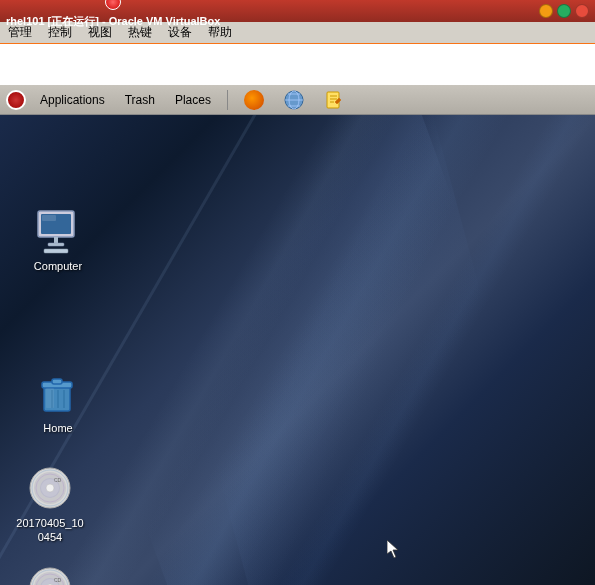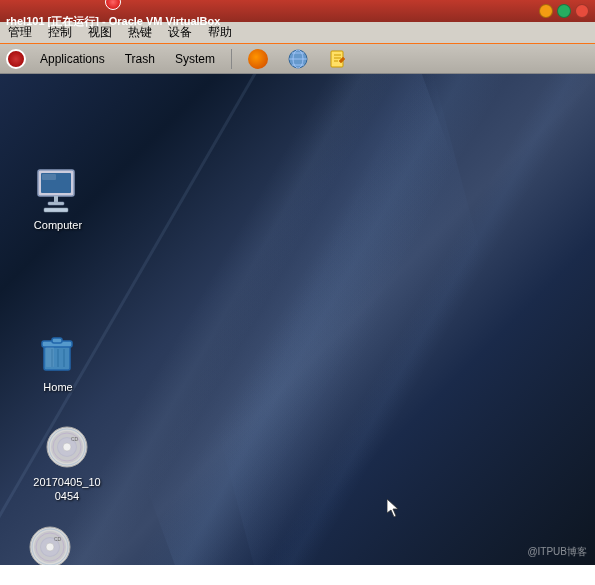--- a/index.html
+++ b/index.html
@@ -72,20 +72,21 @@
 
     
     .app-bar {
       background: linear-gradient(to bottom, #c8c4bc, #b0aca4);
       height: 30px;
       display: flex;
       align-items: center;
       padding: 0 6px;
       gap: 8px;
       border-bottom: 1px solid #888;
+      margin-top: 41px;
     }
     .app-bar-item {
       display: flex;
       align-items: center;
       gap: 3px;
       cursor: pointer;
       padding: 2px 6px;
       border-radius: 3px;
       font-size: 12px;
       color: #000;
@@ -224,21 +225,21 @@
   <span class="menu-item">视图</span>
   <span class="menu-item">热键</span>
   <span class="menu-item">设备</span>
   <span class="menu-item">帮助</span>
 </div>
 
 <div class="app-bar">
   <div class="gnome-icon"></div>
   <span class="app-bar-item">Applications</span>
   <span class="app-bar-item">Trash</span>
-  <span class="app-bar-item">System</span>
+  <span class="app-bar-item">Places</span>
   <div class="app-bar-separator"></div>
 
   <div class="app-bar-item">
     <div class="firefox-icon"></div>
   </div>
 
   <div class="app-bar-item">
     <div class="tool-icon">
       <svg width="20" height="20" viewBox="0 0 20 20">
         <circle cx="10" cy="10" r="9" fill="#6699cc" stroke="#336699" stroke-width="1"></circle>
@@ -304,21 +305,21 @@
         <line x1="18" y1="21" x2="18" y2="39" stroke="#3377aa" stroke-width="1.5"></line>
         <line x1="24" y1="21" x2="24" y2="39" stroke="#3377aa" stroke-width="1.5"></line>
         <line x1="30" y1="21" x2="30" y2="39" stroke="#3377aa" stroke-width="1.5"></line>
 
         <rect x="12" y="19" width="8" height="20" rx="1" fill="rgba(255,255,255,0.08)"></rect>
       </svg>
     </div>
     <span class="icon-label">Home</span>
   </div>
 
-  <div class="desktop-icon" style="top:345px;left:27px;">
+  <div class="desktop-icon" style="top:345px;left:10px;">
     <div class="icon-img">
       <svg width="48" height="48" viewBox="0 0 48 48">
 
         <circle cx="24" cy="24" r="20" fill="#d8d8d8" stroke="#aaa" stroke-width="1"></circle>
         <circle cx="24" cy="24" r="16" fill="#c8c8cc"></circle>
         <circle cx="24" cy="24" r="10" fill="#bbbbcc"></circle>
         <circle cx="24" cy="24" r="4" fill="#eeeeee" stroke="#aaa" stroke-width="0.5"></circle>
 
         <circle cx="24" cy="24" r="18" fill="none" stroke="rgba(100,150,200,0.3)" stroke-width="1"></circle>
         <circle cx="24" cy="24" r="14" fill="none" stroke="rgba(150,100,200,0.2)" stroke-width="1"></circle>

